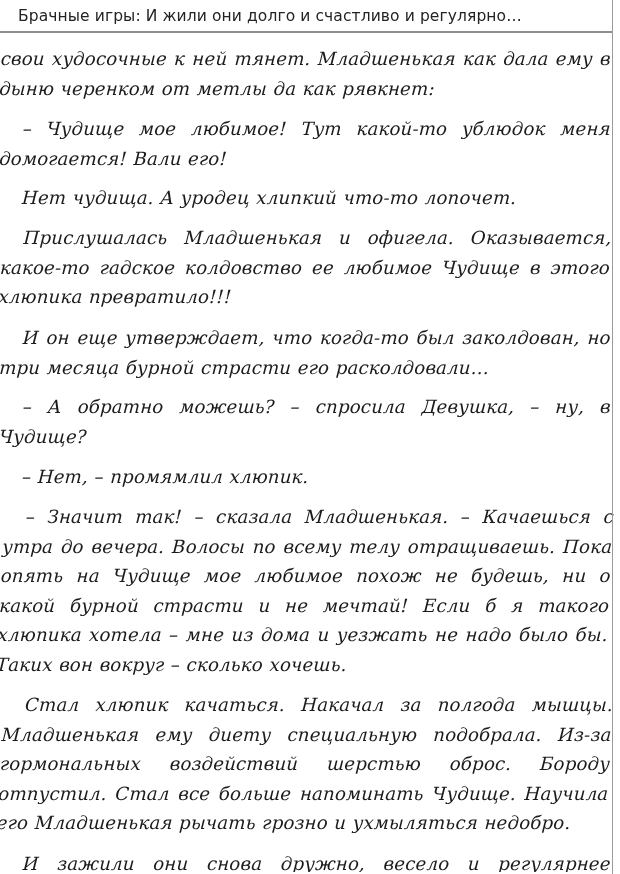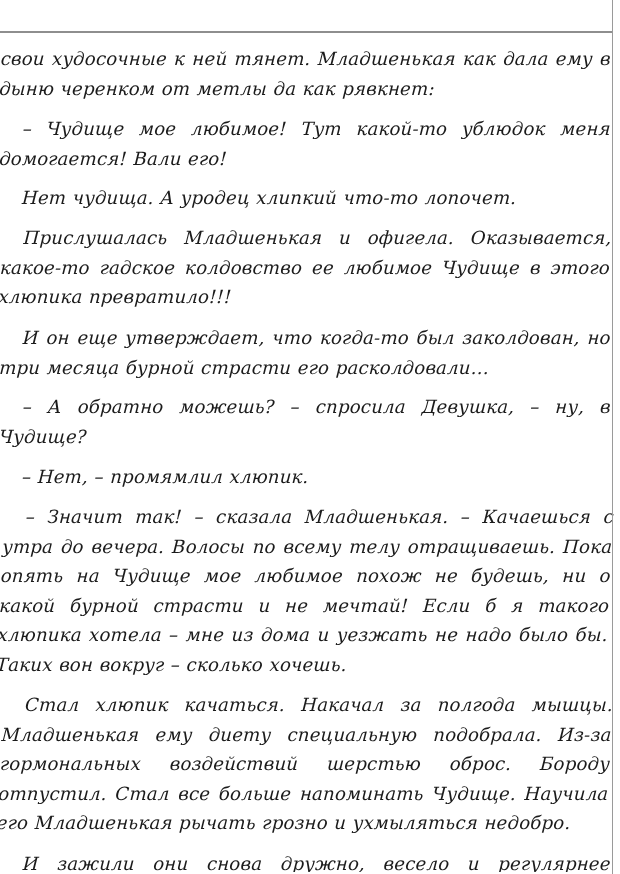--- a/index.html
+++ b/index.html
@@ -95,20 +95,21 @@
   .para.noindent {
     text-indent: 0;
   }
 </style>
 </head>
 <body>
 
 <div id="page">
 
   <div id="header">
+    <div id="header-title">Брачные игры: И жили они долго и счастливо и регулярно…</div>
     <div id="header-rule"></div>
   </div>
 
   <div id="content">
     <p class="para noindent">свои худосочные к ней тянет. Младшенькая как дала ему в дыню черенком от метлы да как рявкнет:</p>
     <p class="para indent">– Чудище мое любимое! Тут какой-то ублюдок меня домогается! Вали его!</p>
     <p class="para indent">Нет чудища. А уродец хлипкий что-то лопочет.</p>
     <p class="para indent">Прислушалась Младшенькая и офигела. Оказывается, какое-то гадское колдовство ее любимое Чудище в этого хлюпика превратило!!!</p>
     <p class="para indent">И он еще утверждает, что когда-то был заколдован, но три месяца бурной страсти его расколдовали…</p>
     <p class="para indent">– А обратно можешь? – спросила Девушка, – ну, в Чудище?</p>

